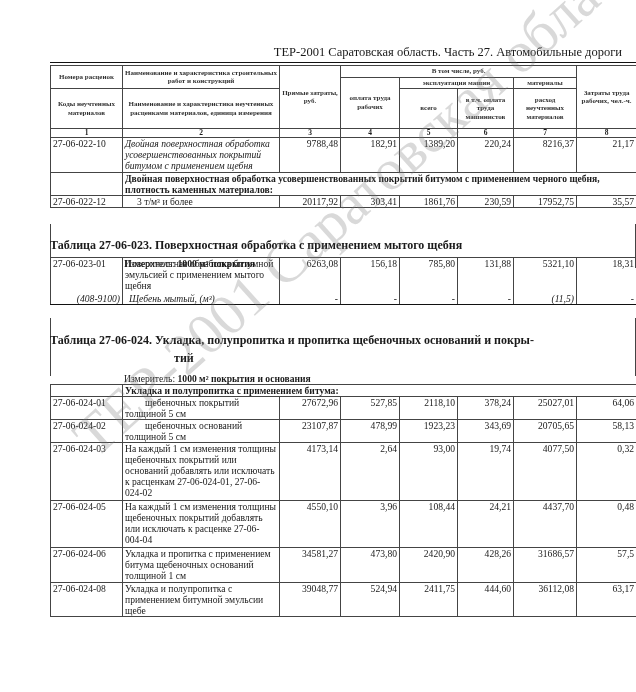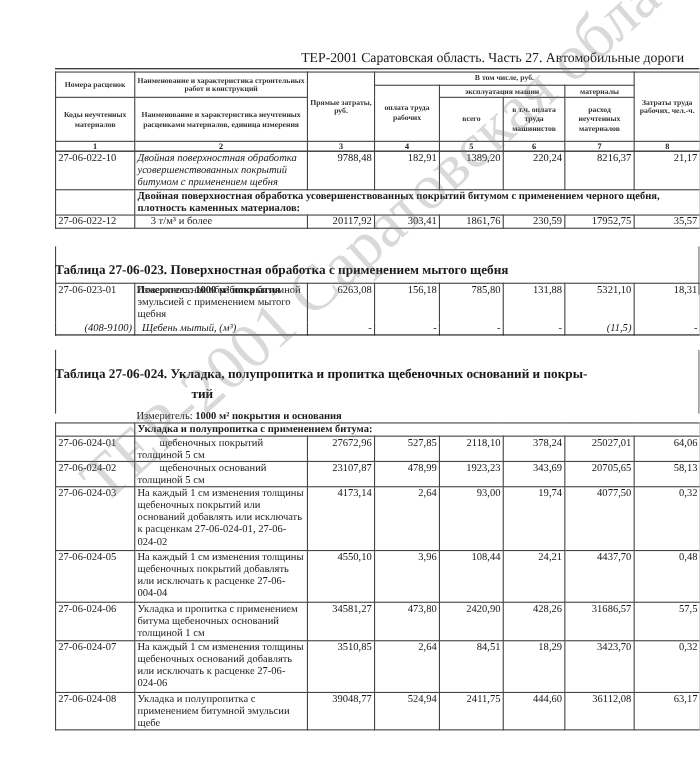--- a/index.html
+++ b/index.html
@@ -221,30 +221,20 @@
       <tr style="height: 35px;">
         <td class="c">27-06-024-06</td>
         <td>Укладка и пропитка с применением битума щебеночных оснований толщиной 1 см</td>
         <td class="r">34581,27</td>
         <td class="r">473,80</td>
         <td class="r">2420,90</td>
         <td class="r thick-l">428,26</td>
         <td class="r">31686,57</td>
         <td class="r">57,5</td>
       </tr>
-      <tr style="height: 47px;">
-        <td class="c">27-06-024-07</td>
-        <td>На каждый 1 см изменения толщины щебеночных оснований добавлять или исключать к расценке 27-06-024-06</td>
-        <td class="r">3510,85</td>
-        <td class="r">2,64</td>
-        <td class="r">84,51</td>
-        <td class="r thick-l">18,29</td>
-        <td class="r">3423,70</td>
-        <td class="r">0,32</td>
-      </tr>
       <tr style="height: 30px;">
         <td class="c">27-06-024-08</td>
         <td>Укладка и полупропитка с применением битумной эмульсии щебе</td>
         <td class="r">39048,77</td>
         <td class="r">524,94</td>
         <td class="r">2411,75</td>
         <td class="r thick-l">444,60</td>
         <td class="r">36112,08</td>
         <td class="r">63,17</td>
       </tr>

